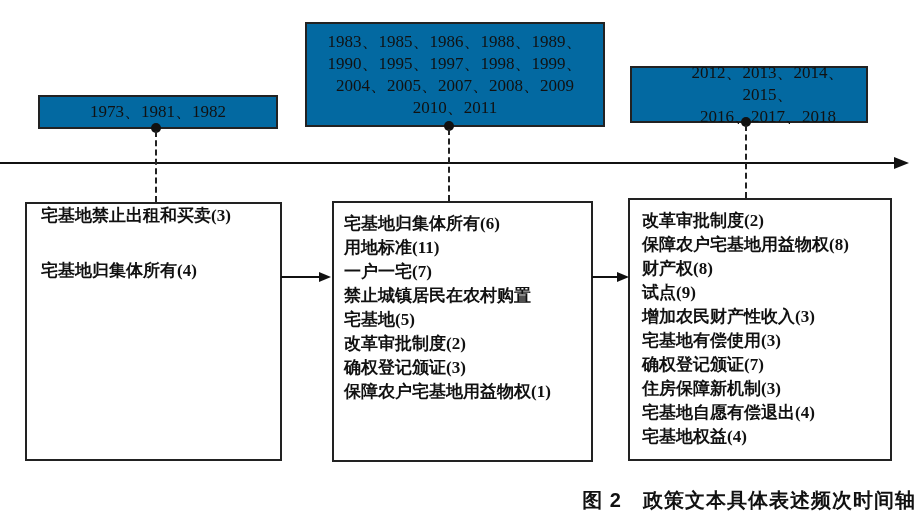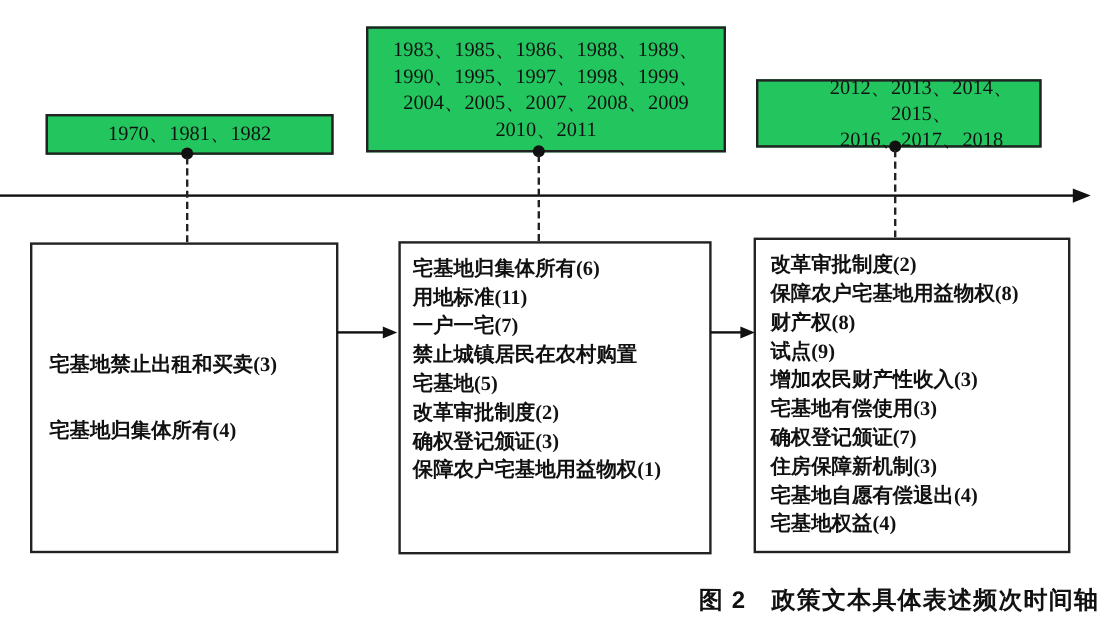--- a/index.html
+++ b/index.html
@@ -30,21 +30,21 @@
     width: 0; height: 0;
     border-top: 6px solid transparent;
     border-bottom: 6px solid transparent;
     border-left: 15px solid #111111;
   }
   
   .yb {
     position: absolute;
     box-sizing: border-box;
     border: 2px solid #222222;
-    background: #22c55e;
+    background: #0369a1;
     display: flex;
     flex-direction: column;
     justify-content: center;
     align-items: center;
     text-align: center;
     font-size: 17px;
     line-height: 22px;
   }
   .yb1 { left: 38px;  top: 95px; width: 240px; height: 34px; }
   .yb2 { left: 305px; top: 22px; width: 300px; height: 105px; }
@@ -74,21 +74,20 @@
     box-sizing: border-box;
     border: 2px solid #222222;
     background: #ffffff;
     font-size: 17px;
     line-height: 24px;
     font-weight: bold;
   }
   .pb1 {
     left: 25px; top: 202px; width: 257px; height: 259px;
     display: flex; flex-direction: column;
-    justify-content: center;
     gap: 31px;
     padding: 0 10px 0 14px;
   }
   .pb2 { left: 332px; top: 201px; width: 261px; height: 261px; padding: 9px 4px 0 10px; }
   .pb3 { left: 628px; top: 198px; width: 264px; height: 263px; padding: 9px 4px 0 12px; }
   .policy-item { white-space: pre-line; }
   
   .flow {
     position: absolute;
     height: 2px;
@@ -121,21 +120,21 @@
 </style>
 </head>
 <body>
 
 <div class="stage">
 
   <div class="axis"></div>
   <div class="axis-head"></div>
 
   <div class="yb yb1">
-      <div class="year-line">1970、1981、1982</div>
+      <div class="year-line">1973、1981、1982</div>
     </div>
   <div class="yb yb2">
       <div class="year-line">1983、1985、1986、1988、1989、</div>
       <div class="year-line">1990、1995、1997、1998、1999、</div>
       <div class="year-line">2004、2005、2007、2008、2009</div>
       <div class="year-line">2010、2011</div>
     </div>
   <div class="yb yb3">
       <div class="year-line">2012、2013、2014、2015、</div>
       <div class="year-line">2016、2017、2018</div>

